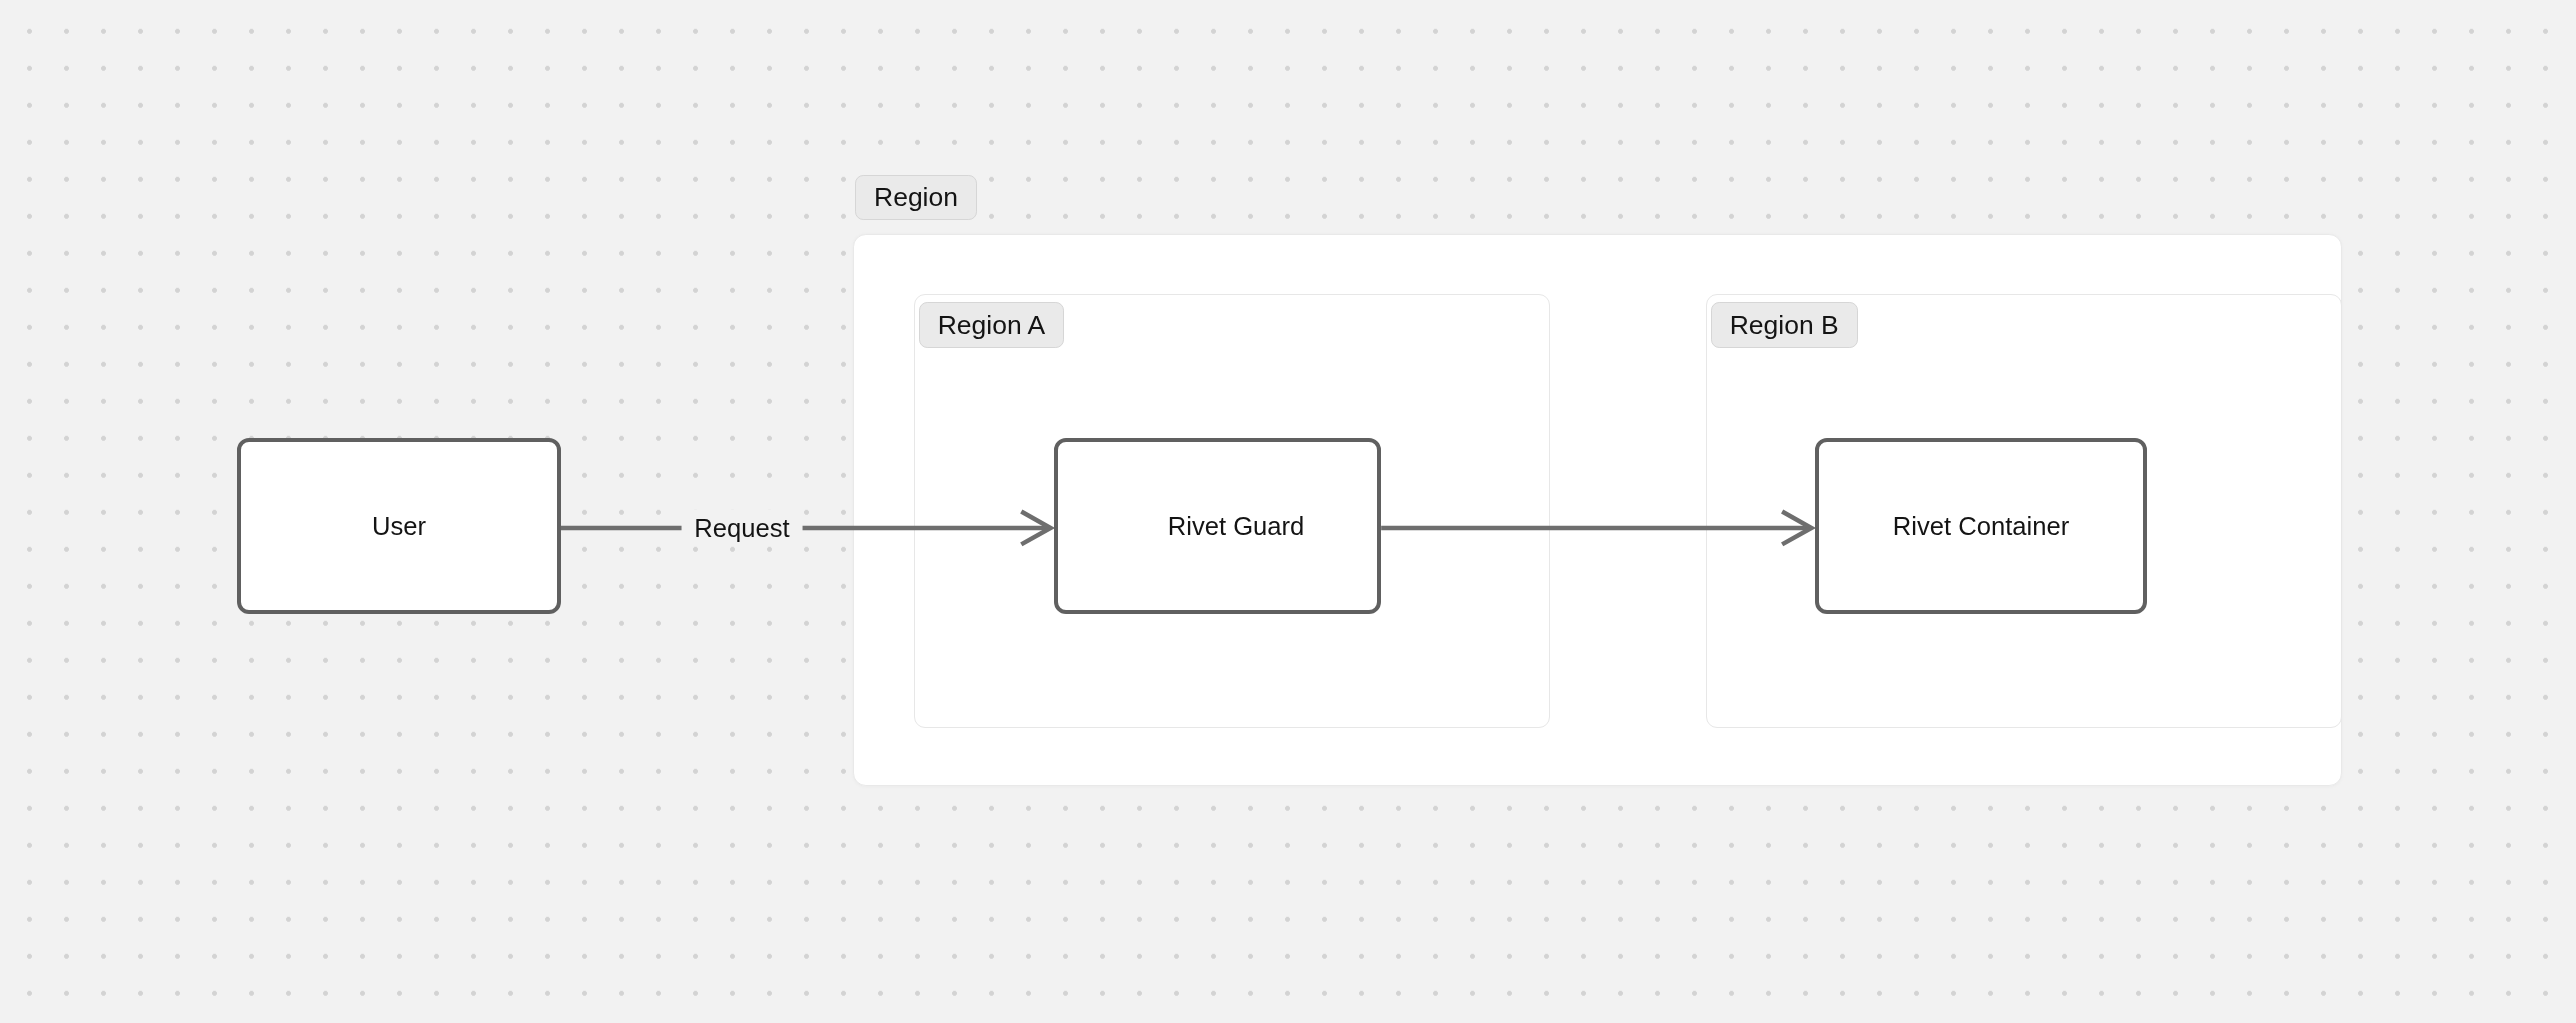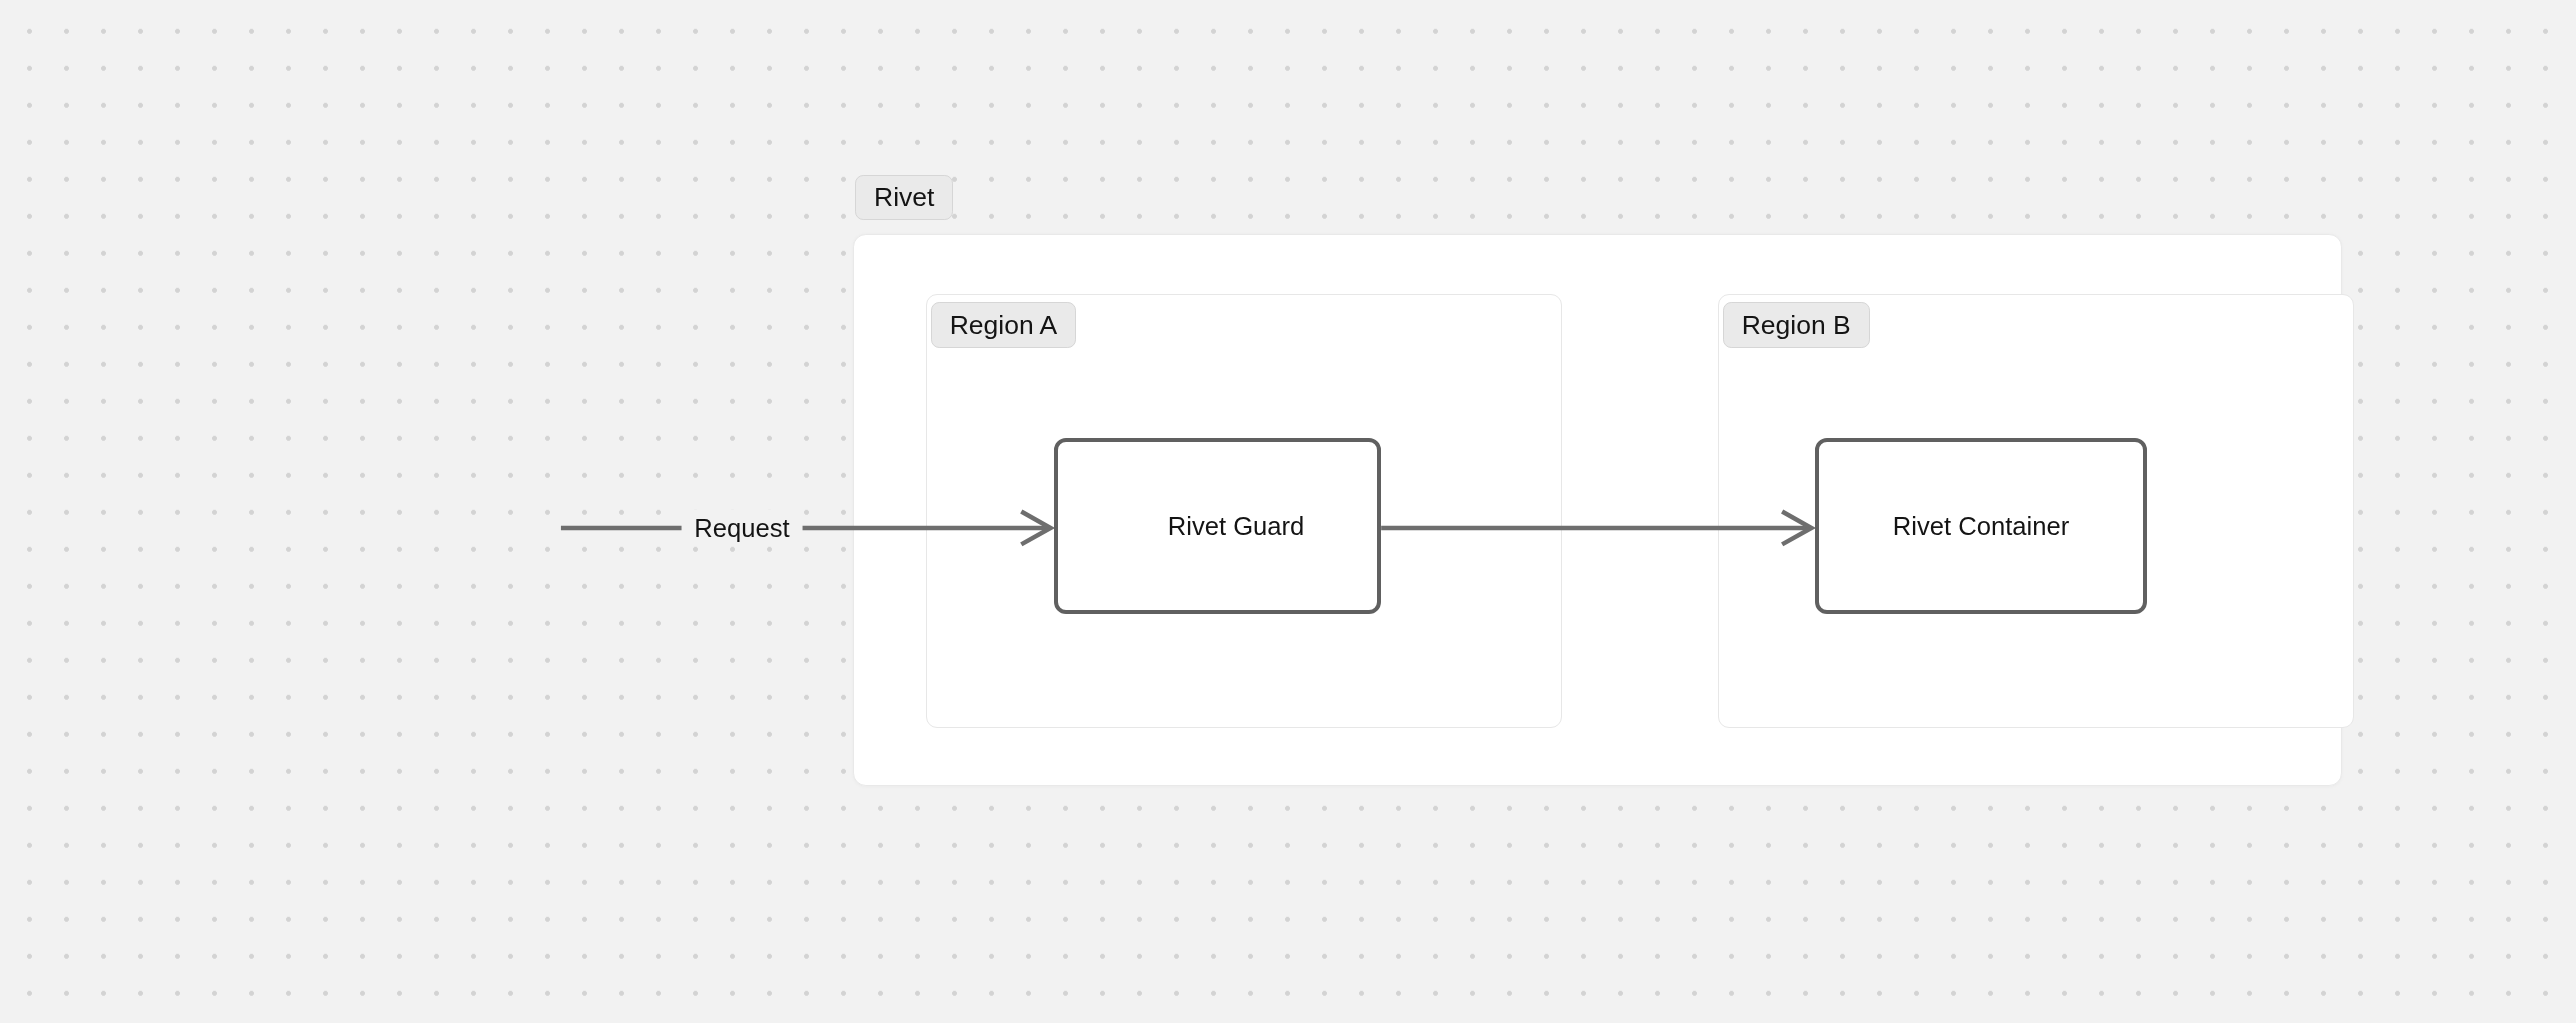--- a/index.html
+++ b/index.html
@@ -28,21 +28,20 @@
     border-radius: 12.8px;
     box-shadow: 0 0.9px 3.7px rgba(0,0,0,0.03);
   }
   .region {
     position: absolute;
     top: 294px;
     width: 636px; height: 434px;
     background: #ffffff;
     border: 1.8px solid #e7e7e7;
     border-radius: 11px;
-    margin-left: 12px;
   }
   .region-a { left: 914px; }
   .region-b { left: 1706px; }
   .badge {
     position: absolute;
     display: inline-flex;
     align-items: center;
     background: #eaeaea;
     border: 1.8px solid #d6d6d6;
     border-radius: 8.2px;
@@ -88,21 +87,21 @@
     color: #141414;
     white-space: nowrap;
     z-index: 4;
   }
 </style>
 </head>
 <body>
 
 <div class="canvas">
 
-  <div class="badge rivet-badge">Rivet</div>
+  <div class="badge rivet-badge">Region</div>
 
   <div class="group-outer"></div>
 
   <div class="region region-a">
     <div class="badge region-badge">Region A</div>
   </div>
 
   <div class="region region-b">
     <div class="badge region-badge">Region B</div>
   </div>
@@ -111,20 +110,23 @@
     <g>
       <path class="edge-line" d="M 614 578 H 1146"></path>
       <path class="edge-head" d="M 1118 560 L 1150 578 L 1118 596"></path>
     </g>
     <g>
       <path class="edge-line" d="M 1512 578 H 1979"></path>
       <path class="edge-head" d="M 1951 560 L 1983 578 L 1951 596"></path>
     </g>
   </svg>
 
+  <div class="node node-user">
+    <span>User</span>
+  </div>
 
   <div class="node node-guard">
     <span>Rivet Guard</span>
   </div>
 
   <div class="node node-container">
     <span>Rivet Container</span>
   </div>
 
   <div class="edge-label">Request</div>

